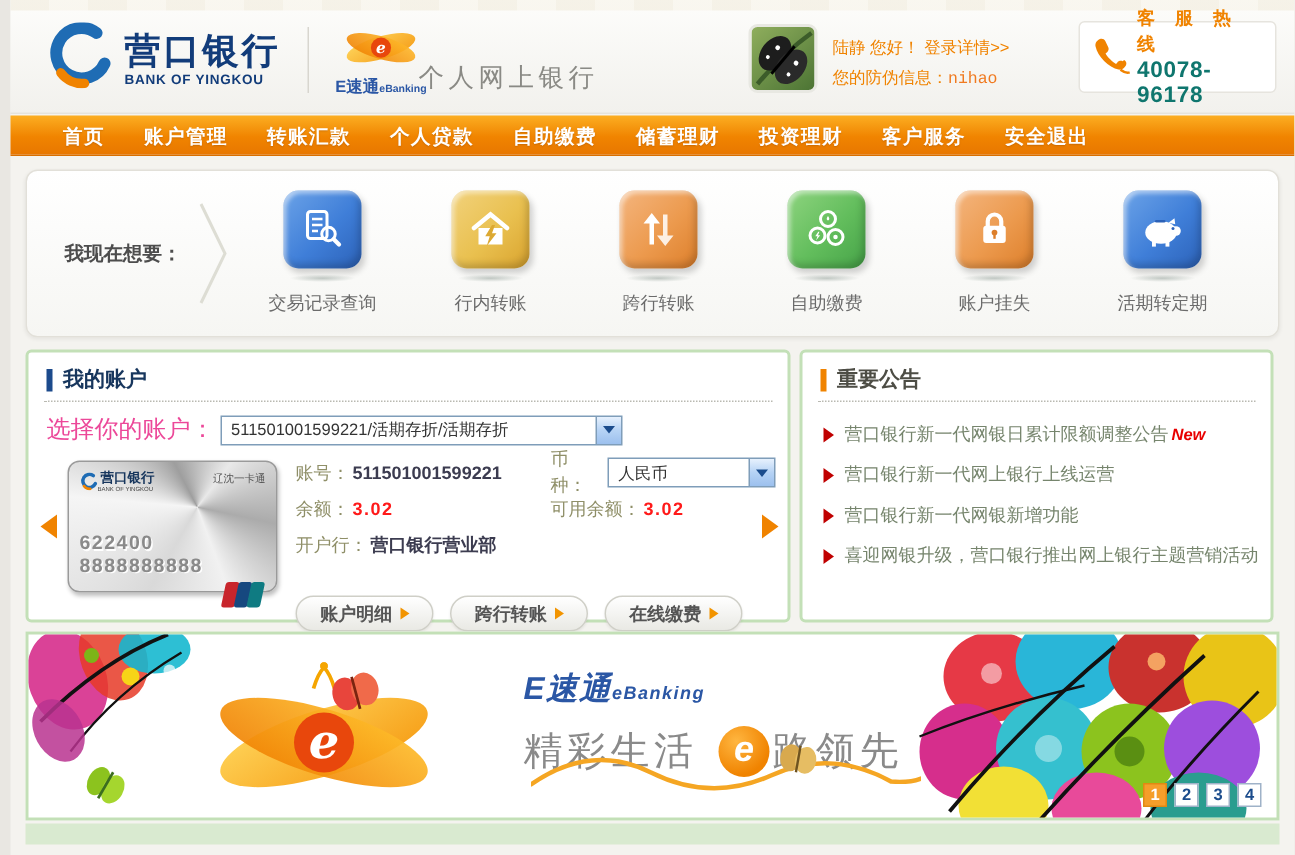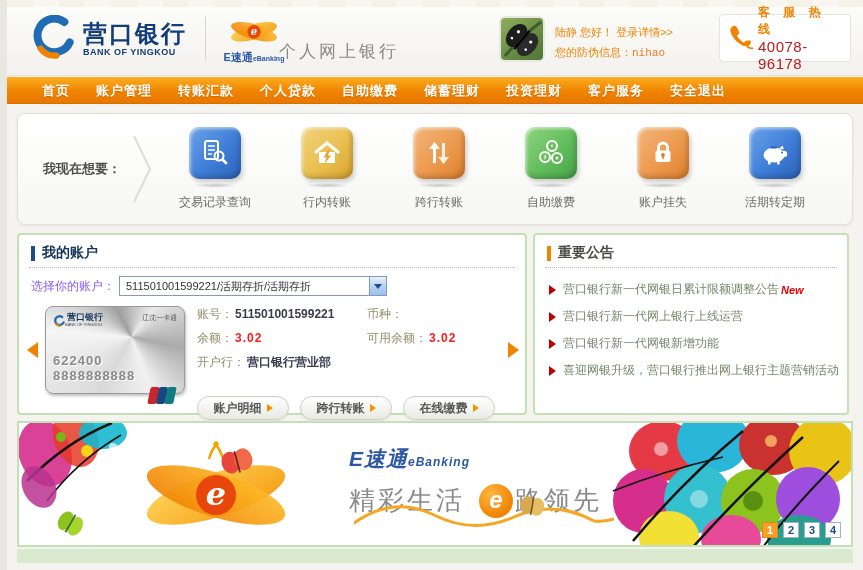--- a/index.html
+++ b/index.html
@@ -26,21 +26,21 @@
   .avatar { width:46px; height:46px; border-radius:6px; overflow:hidden; border:2px solid #e8e8e2;
             background:linear-gradient(140deg,#8fae5d,#4c7434); flex:0 0 auto; }
   .greet-text { margin-left:10px; padding-top:6px; font-size:11px; color:#f08300; line-height:20px; white-space:nowrap; }
   .greet-text a { color:#f08300; text-decoration:none; }
   .security-value { font-family:"Liberation Mono","DejaVu Sans Mono",monospace; color:#f07a20; }
 
   .hotline { position:absolute; left:712px; top:14px; width:132px; height:48px; background:#fff;
              border:1px solid #e6e4de; border-radius:4px; display:flex; align-items:center; padding:4px 6px; }
   .hotline-lines { margin-left:4px; }
   .hotline-label { font-size:12px; font-weight:bold; color:#f08300; letter-spacing:5px; }
-  .hotline-number { font-size:15px; font-weight:normal; color:#b91c1c; letter-spacing:.5px; }
+  .hotline-number { font-size:15px; font-weight:bold; color:#0f766e; letter-spacing:.5px; }
 
   
   .nav { position:absolute; left:0; top:77px; width:856px; height:27px;
          background:linear-gradient(#fcae22,#f08400 55%,#e87700); border-bottom:1px solid #d96f00;
          display:flex; align-items:center; padding-left:22px; }
   .nav-item { color:#fff; font-size:13px; font-weight:bold; padding:0 13px; letter-spacing:1px;
               text-shadow:0 1px 1px rgba(160,80,0,.45); cursor:pointer; line-height:27px; }
 
   
   .quick { position:absolute; left:10px; top:113px; width:836px; height:112px; background:linear-gradient(#ffffff,#f6f6f3);
@@ -68,21 +68,21 @@
   .panel-head { display:flex; align-items:center; padding:9px 12px 5px; }
   .panel-bar { width:4px; height:15px; margin-right:7px; }
   .bar-navy { background:#1c4a8c; }
   .bar-orange { background:#f08300; }
   .panel-title { font-size:14px; font-weight:bold; }
   .title-navy { color:#17365d; }
   .title-dark { color:#4d4d45; }
   .dotted { border-bottom:1px dotted #b9b9b1; margin:0 10px; }
 
   .select-row { display:flex; align-items:center; padding:8px 12px 0; }
-  .select-label { font-size:12px; color:#8b5cf6; white-space:nowrap; }
+  .select-label { font-size:16px; color:#ec4899; white-space:nowrap; }
   .xp-select { display:flex; align-items:center; border:1px solid #7f9db9; background:#fff; height:20px; margin-left:4px; cursor:pointer; }
   .xp-select .val { font-size:11px; color:#333; padding:1px 6px; white-space:nowrap; overflow:hidden; }
   .xp-arrow { width:17px; height:18px; margin-left:auto; background:linear-gradient(#e7f1fd,#b6d3f5 50%,#9cc0ee);
               border-left:1px solid #7f9db9; display:flex; align-items:center; justify-content:center; }
   .xp-arrow::after { content:""; border-left:4px solid transparent; border-right:4px solid transparent; border-top:5px solid #1b4c8c; }
   .sel-account { width:268px; }
   .sel-currency { width:118px; }
 
   .acct-body { position:relative; height:120px; }
   .car-arrow { position:absolute; top:46px; width:0; height:0; cursor:pointer; }
@@ -372,20 +372,24 @@
           </span>
         </div>
       </div>
 
       <div class="acct-fields">
         <div class="f-row">
           <span class="f-label">账号：</span>
           <span class="f-val">511501001599221</span>
           <span class="f-col2">
             <span class="f-label">币种：</span>
+            <div class="xp-select sel-currency">
+              <span class="val">人民币</span>
+              <span class="xp-arrow"></span>
+            </div>
           </span>
         </div>
         <div class="f-row">
           <span class="f-label">余额：</span>
           <span class="f-red">3.02</span>
           <span class="f-col2">
             <span class="f-label">可用余额：</span>
             <span class="f-red">3.02</span>
           </span>
         </div>

